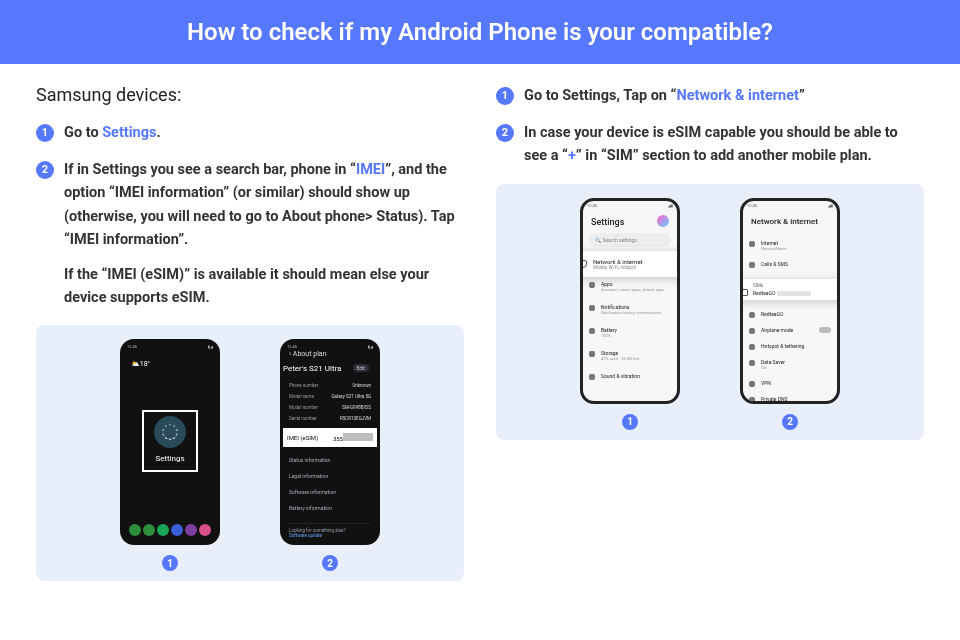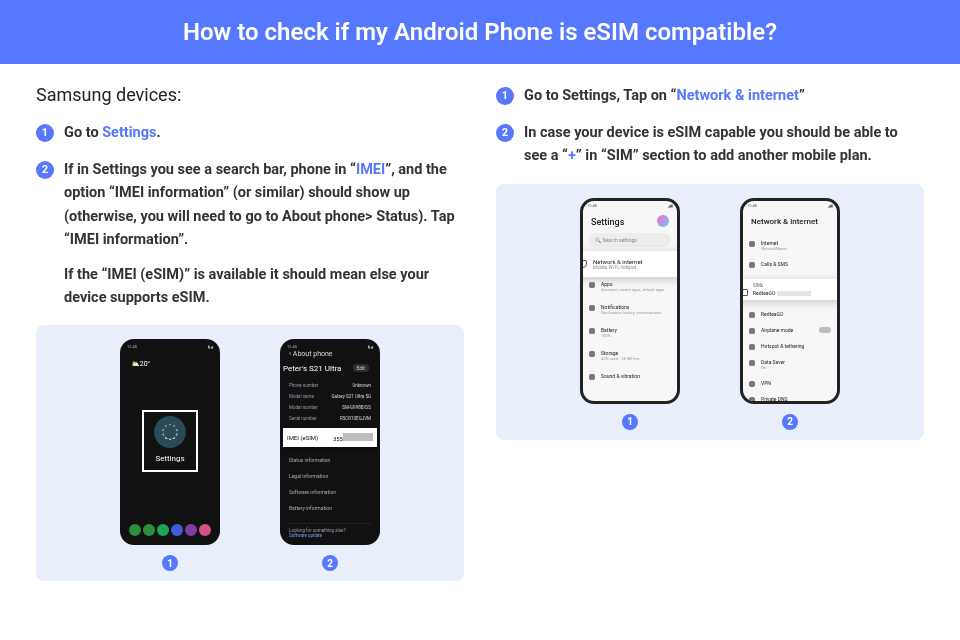--- a/index.html
+++ b/index.html
@@ -229,21 +229,21 @@
     font-size:5px;color:#222;
   }
   .o2 .popup2 .head{color:#666;font-size:4.5px;margin-bottom:2px;}
   .o2 .popup2::before{content:"";position:absolute;left:6px;top:10px;width:7px;height:5px;border:1px solid #555;border-radius:1px;}
   .o2 .popup2 .mask{display:inline-block;background:#e3e3e3;width:34px;height:5px;vertical-align:middle;}
 </style>
 </head>
 <body>
 
 <div class="header">
-  <span>How to check if my Android Phone is eSIM compatible?</span>
+  <span>How to check if my Android Phone is your compatible?</span>
 </div>
 
 <div class="content">
 
   <div class="col">
     <h2>Samsung devices:</h2>
     <div id="samsung-steps">
         <div class="step">
           <div class="num">1</div>
           <div class="text">
@@ -261,21 +261,21 @@
 
     <div class="gallery">
       <div class="phones">
 
         <div class="phone-wrap">
           <div class="phone dark s1">
             <div class="statusbar">
                 <span>12:45</span>
                 <span>▮◢</span>
               </div>
-            <div class="weather">⛅20°</div>
+            <div class="weather">⛅18°</div>
             <div class="frame"></div>
             <div class="gear">
                 <div class="gear-inner"></div>
               </div>
             <div class="label">Settings</div>
             <div class="dock" id="s1-dock">
                 <span style="background: rgb(45, 143, 60);"></span>
                 <span style="background: rgb(45, 143, 60);"></span>
                 <span style="background: rgb(24, 165, 88);"></span>
                 <span style="background: rgb(58, 95, 217);"></span>
@@ -285,21 +285,21 @@
           </div>
           <div class="caption-num">1</div>
         </div>
 
         <div class="phone-wrap">
           <div class="phone dark s2">
             <div class="statusbar">
                 <span>12:45</span>
                 <span>▮◢</span>
               </div>
-            <div class="top">‹  About phone</div>
+            <div class="top">‹  About plan</div>
             <div class="title2">Peter's S21 Ultra</div>
             <div class="edit">Edit</div>
             <div class="rows" id="s2-rows">
                 <div>
                   <span>Phone number</span>
                   <span class="val">Unknown</span>
                 </div>
                 <div>
                   <span>Model name</span>
                   <span class="val">Galaxy S21 Ultra 5G</span>

